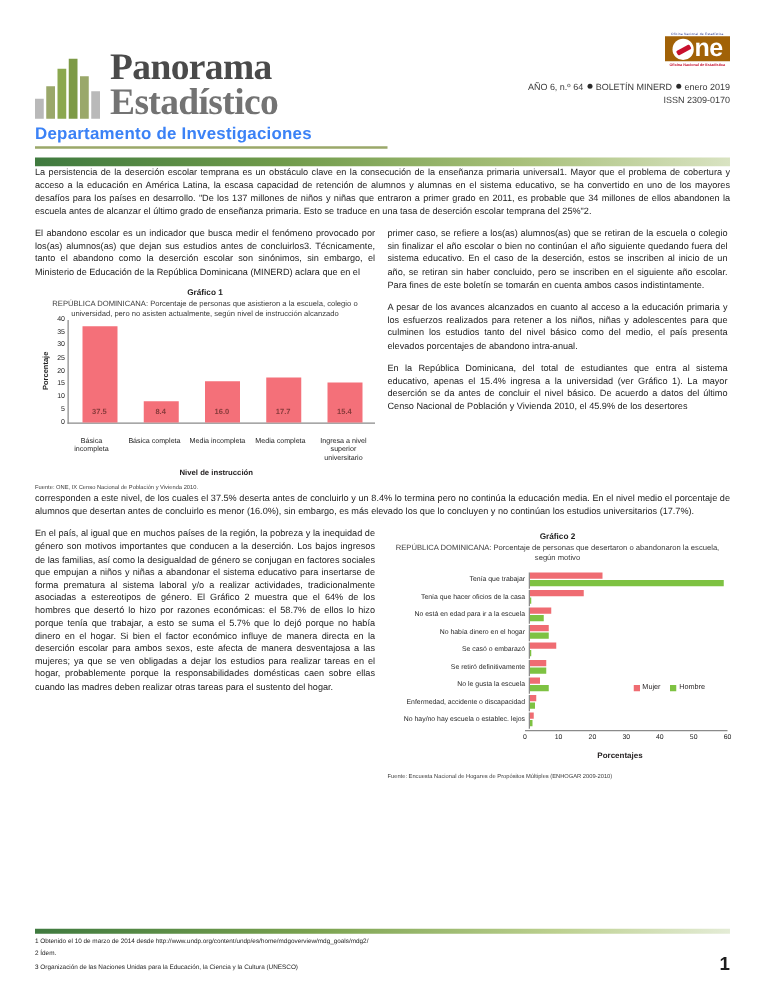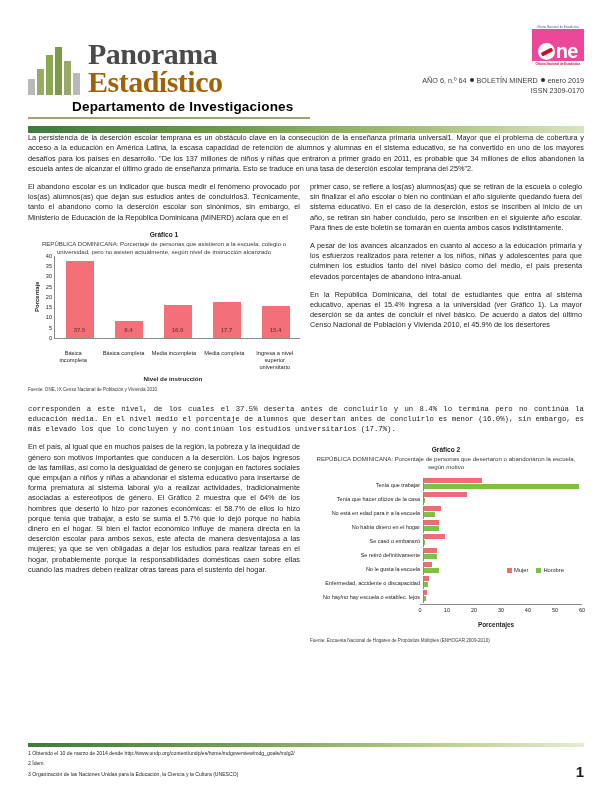--- a/index.html
+++ b/index.html
@@ -20,28 +20,28 @@
   .logo-bars{display:flex;align-items:flex-end;height:48px;margin-right:6px;}
   .logo-bars i{display:block;width:7px;margin-right:2px;background:#8ba84f;}
   .logo-bars i:nth-child(1){height:16px;background:#b9b9b9;}
   .logo-bars i:nth-child(2){height:26px;background:#9aa86a;}
   .logo-bars i:nth-child(3){height:40px;background:#8ba84f;}
   .logo-bars i:nth-child(4){height:48px;background:#7d9a46;}
   .logo-bars i:nth-child(5){height:34px;background:#9aa86a;}
   .logo-bars i:nth-child(6){height:22px;background:#b9b9b9;}
   .brand-words{font-family:"Liberation Serif", serif;line-height:0.92;}
   .brand-words .l1{font-size:30px;font-weight:bold;color:#4a4a4a;letter-spacing:-0.5px;}
-  .brand-words .l2{font-size:30px;font-weight:bold;color:#a16207;letter-spacing:-0.5px;}
-  .brand-sub{font-size:13.5px;font-weight:bold;color:#000000;margin-top:4px;letter-spacing:0.2px;margin-left:44px;}
+  .brand-words .l2{font-size:30px;font-weight:bold;color:#737373;letter-spacing:-0.5px;}
+  .brand-sub{font-size:13.5px;font-weight:bold;color:#3b82f6;margin-top:4px;letter-spacing:0.2px;}
   .brand-rule{height:2px;background:#9aa86a;margin-top:3px;width:282px;}
 
   .masthead-right{text-align:right;padding-top:2px;}
   .one-logo{display:inline-block;text-align:center;}
   .one-top{font-size:2.6px;color:#2b3990;letter-spacing:0.2px;white-space:nowrap;}
-  .one-box{background:#ec4899;padding:14px 6px 1px 6px;display:flex;align-items:center;justify-content:center;}
+  .one-box{background:#a16207;padding:2px 6px 1px 6px;display:flex;align-items:center;justify-content:center;}
   .one-o{width:17px;height:17px;border-radius:50%;background:#ffffff;position:relative;display:inline-block;margin-right:1px;}
   .one-o:after{content:"";position:absolute;left:3px;top:7px;width:12px;height:4px;background:#c8102e;transform:rotate(-28deg);border-radius:1px;}
   .one-ne{font-family:"Liberation Sans", sans-serif;font-weight:bold;font-size:20px;color:#ffffff;line-height:17px;letter-spacing:-0.5px;}
   .one-bot{font-size:3px;color:#c8102e;font-weight:bold;white-space:nowrap;margin-top:1px;}
   .issue-line{font-size:7.2px;color:#3a3a3a;margin-top:7px;white-space:nowrap;}
   .issn-line{font-size:7.2px;color:#3a3a3a;margin-top:1px;white-space:nowrap;}
   .dot{display:inline-block;width:4px;height:4px;border-radius:50%;background:#2b2b2b;vertical-align:1px;margin:0 3px;}
 
   .green-band{height:7px;margin-top:7px;background:linear-gradient(to right,#3f7a3f 0%,#6f9a4a 35%,#a8c07a 70%,#d9e3c2 100%);}
 
@@ -200,21 +200,21 @@
       </div>
     </div>
 
     <div class="col-right">
       <p class="body">primer caso, se refiere a los(as) alumnos(as) que se retiran de la escuela o colegio sin finalizar el año escolar o bien no continúan el año siguiente quedando fuera del sistema educativo. En el caso de la deserción, estos se inscriben al inicio de un año, se retiran sin haber concluido, pero se inscriben en el siguiente año escolar. Para fines de este boletín se tomarán en cuenta ambos casos indistintamente.</p>
       <p class="body">A pesar de los avances alcanzados en cuanto al acceso a la educación primaria y los esfuerzos realizados para retener a los niños, niñas y adolescentes para que culminen los estudios tanto del nivel básico como del medio, el país presenta elevados porcentajes de abandono intra-anual.</p>
       <p class="body">En la República Dominicana, del total de estudiantes que entra al sistema educativo, apenas el 15.4% ingresa a la universidad (ver Gráfico 1). La mayor deserción se da antes de concluir el nivel básico. De acuerdo a datos del último Censo Nacional de Población y Vivienda 2010, el 45.9% de los desertores</p>
     </div>
   </div>
 
-  <p class="body" style="margin-top:12px;font-family:Liberation Mono, monospace;">corresponden a este nivel, de los cuales el 37.5% deserta antes de concluirlo y un 8.4% lo termina pero no continúa la educación media. En el nivel medio el porcentaje de alumnos que desertan antes de concluirlo es menor (16.0%), sin embargo, es más elevado los que lo concluyen y no continúan los estudios universitarios (17.7%).</p>
+  <p class="body" style="margin-top:2px;">corresponden a este nivel, de los cuales el 37.5% deserta antes de concluirlo y un 8.4% lo termina pero no continúa la educación media. En el nivel medio el porcentaje de alumnos que desertan antes de concluirlo es menor (16.0%), sin embargo, es más elevado los que lo concluyen y no continúan los estudios universitarios (17.7%).</p>
 
   <div class="cols">
     <div class="col-left">
       <p class="body">En el país, al igual que en muchos países de la región, la pobreza y la inequidad de género son motivos importantes que conducen a la deserción. Los bajos ingresos de las familias, así como la desigualdad de género se conjugan en factores sociales que empujan a niños y niñas a abandonar el sistema educativo para insertarse de forma prematura al sistema laboral y/o a realizar actividades, tradicionalmente asociadas a estereotipos de género. El Gráfico 2 muestra que el 64% de los hombres que desertó lo hizo por razones económicas: el 58.7% de ellos lo hizo porque tenía que trabajar, a esto se suma el 5.7% que lo dejó porque no había dinero en el hogar. Si bien el factor económico influye de manera directa en la deserción escolar para ambos sexos, este afecta de manera desventajosa a las mujeres; ya que se ven obligadas a dejar los estudios para realizar tareas en el hogar, probablemente porque la responsabilidades domésticas caen sobre ellas cuando las madres deben realizar otras tareas para el sustento del hogar.</p>
     </div>
 
     <div class="col-right">
       <div class="chart2-wrap">
         <div class="chart-title">Gráfico 2</div>
         <div class="chart-sub">REPÚBLICA DOMINICANA: Porcentaje de personas que desertaron o abandonaron la escuela, según motivo</div>

